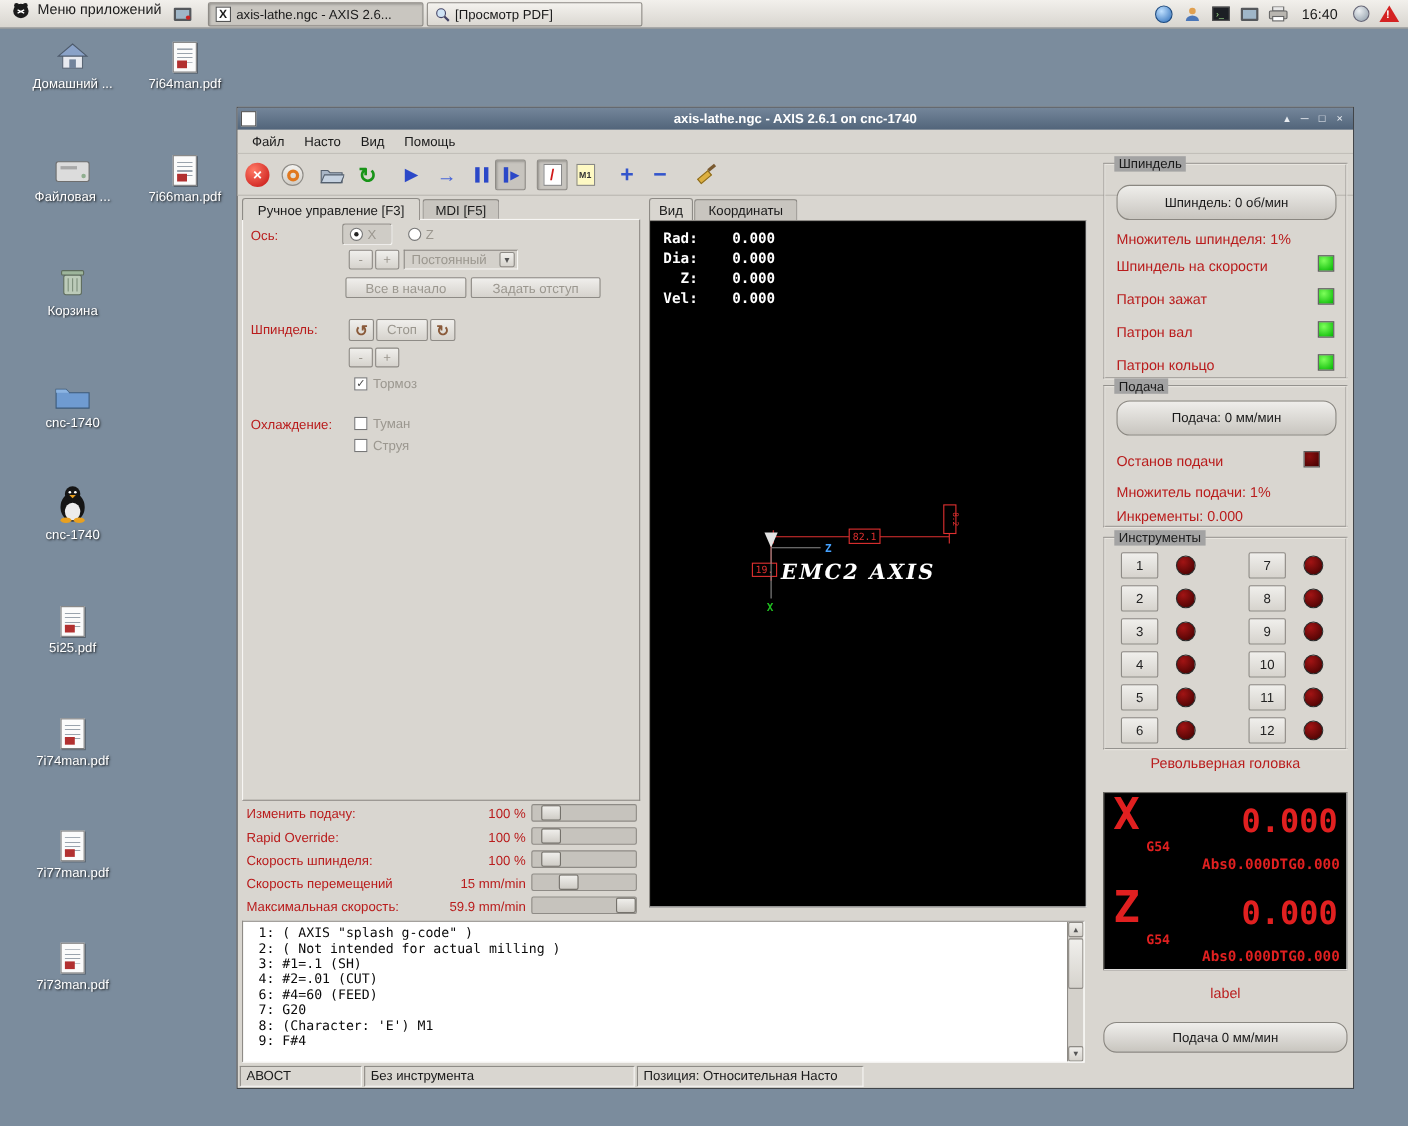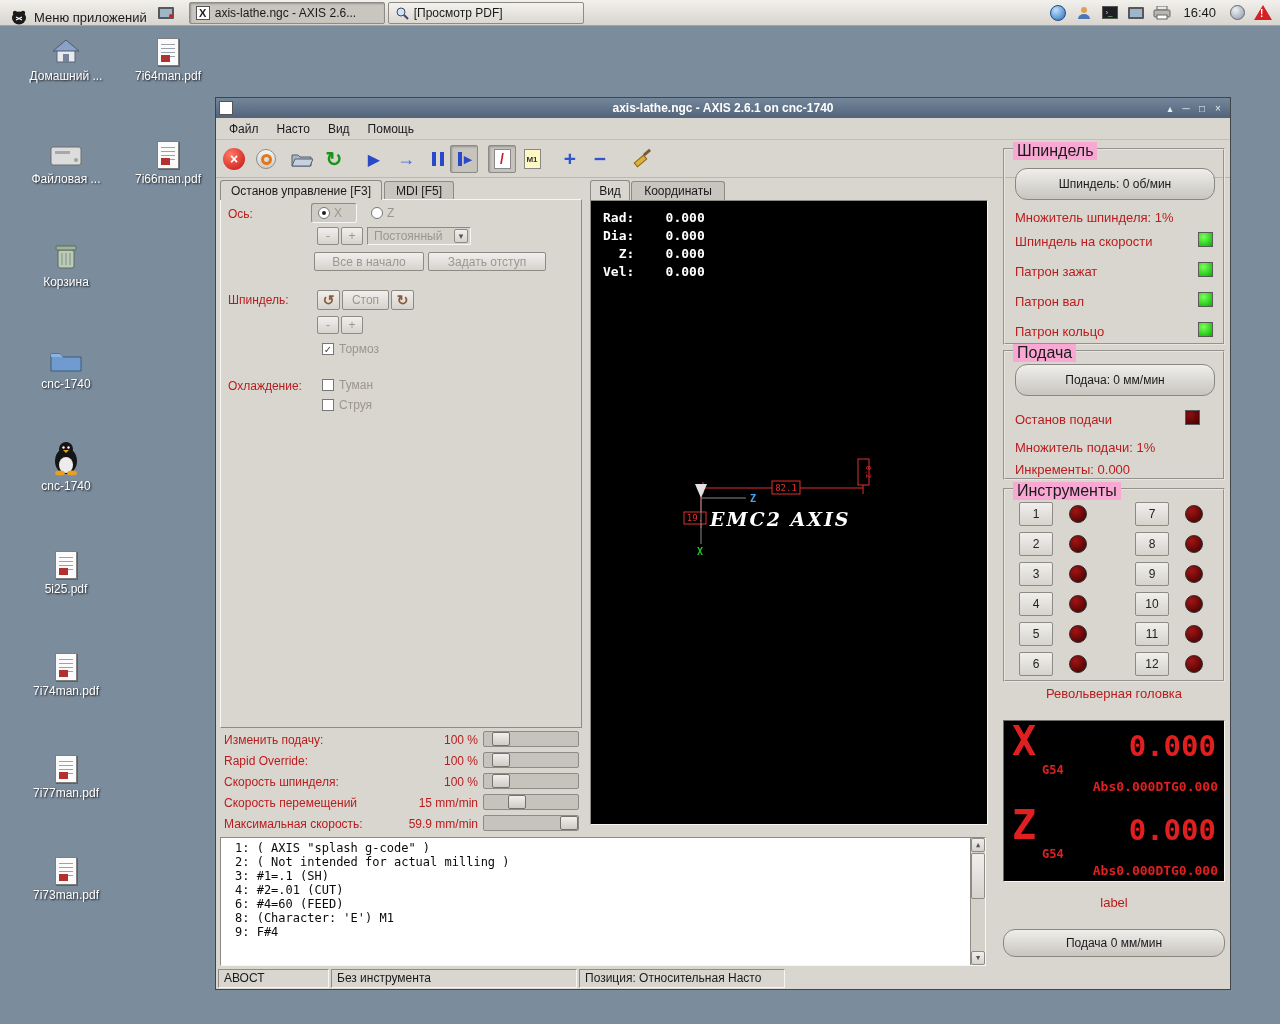--- a/index.html
+++ b/index.html
@@ -2,21 +2,21 @@
 <html><head>
 <meta charset="utf-8">
 <style>
   *{margin:0;padding:0;box-sizing:border-box}
   html,body{width:1280px;height:1024px;overflow:hidden}
   body{position:relative;background:#7b8c9d;font-family:"Liberation Sans",sans-serif;font-size:12px;color:#1a1a1a}
   .a{position:absolute}
 
   
   .taskbar{left:0;top:0;width:1280px;height:26px;background:linear-gradient(#f2f0ec,#d8d5cf);border-bottom:1px solid #a5a29c;display:flex;align-items:center}
-  .tb-menu{display:flex;align-items:flex-end;gap:6px;padding:0 10px;height:24px;font-size:13px}
+  .tb-menu{display:flex;align-items:flex-start;gap:6px;padding:0 10px;height:24px;font-size:13px}
   .tb-task{height:22px;width:196px;margin-right:3px;display:flex;align-items:center;gap:5px;padding:0 6px;border:1px solid #8e8b86;border-radius:2px;font-size:12px;overflow:hidden;white-space:nowrap}
   .tb-task.active{background:#c9c6c0;box-shadow:inset 1px 1px 2px rgba(0,0,0,.25)}
   .tb-task.idle{background:linear-gradient(#f4f2ee,#dbd8d2)}
   .xlogo{width:14px;height:14px;background:#fff;border:1px solid #555;font-weight:bold;font-size:11px;display:flex;align-items:center;justify-content:center;flex:0 0 auto}
   .tray{margin-left:auto;display:flex;align-items:center;gap:8px;padding-right:8px}
   .trayicon{width:18px;height:18px;display:flex;align-items:center;justify-content:center}
 
   
   .dicon{position:absolute;width:96px;text-align:center;cursor:default}
   .dicon-img{height:36px;display:flex;align-items:flex-end;justify-content:center}
@@ -46,21 +46,21 @@
   .radio{width:12px;height:12px;border-radius:50%;background:#fff;border:1px solid #777;display:inline-block;position:relative;flex:0 0 auto}
   .radio.checked::after{content:"";position:absolute;left:3px;top:3px;width:4px;height:4px;border-radius:50%;background:#222}
   .checkbox{width:12px;height:12px;background:#fff;border:1px solid #777;display:inline-flex;align-items:center;justify-content:center;font-size:10px;color:#444;flex:0 0 auto}
   .ctl-label{position:absolute;font-size:12px;color:#b91c1c}
   .dis{color:#9b978f}
   .slider{position:absolute;width:96px;height:16px;background:#c6c3bd;border:1px solid #8e8b86;border-radius:2px}
   .handle{position:absolute;top:0;width:18px;height:14px;background:linear-gradient(#f0efec,#cfccc6);border:1px solid #75726c;border-radius:2px}
 
   
   .grp{position:absolute;border:2px groove #e8e5df}
-  .grp-title{position:absolute;top:-8px;left:8px;background:#f9a8d4;padding:0 4px;font-size:16px}
+  .grp-title{position:absolute;top:-8px;left:8px;background:#a3a3a3;padding:0 4px;font-size:12px}
   .vdisp{position:absolute;background:linear-gradient(#efeeeb,#c8c5bf);border:1px solid #8a8781;border-radius:12px;display:flex;align-items:center;justify-content:center;font-size:12px}
   .led{position:absolute;width:15px;height:15px;border:1px solid #5a5a5a}
   .led-g{background:radial-gradient(circle at 35% 30%,#7dff5a,#00b400)}
   .led-r{background:radial-gradient(circle at 35% 30%,#8a0f0f,#430000)}
   .ledc{position:absolute;width:18px;height:18px;border-radius:50%;border:1px solid #2c2c2c;background:radial-gradient(circle at 35% 30%,#a21414,#3c0000)}
   .toolbtn{position:absolute;width:34px;height:24px}
   .dro{position:absolute;background:#000;border:1px solid;border-color:#6e6b66 #f7f6f4 #f7f6f4 #6e6b66}
   .dro *{font-family:"DejaVu Sans Mono",monospace;color:#e02020;font-weight:bold}
   .dro-row{position:absolute;left:6px;right:6px;display:flex;justify-content:flex-end;font-size:13px}
 
@@ -300,21 +300,21 @@
     </span>
     <span class="tbtn" style="left:412px">
       <span style="position:relative;width:20px;height:20px">
           <span style="position:absolute;left:2px;top:9px;width:13px;height:6px;background:#ddb040;border:1px solid #8a6a20;transform:rotate(-40deg)"></span>
           <span style="position:absolute;right:1px;top:2px;width:8px;height:3px;background:#7a5a30;transform:rotate(-40deg)"></span>
         </span>
     </span>
   </div>
 
   <div class="tab active" style="left:4px;top:82px;width:162px">
-      <span>Останов управление [F3]</span>
+      <span>Ручное управление [F3]</span>
     </div>
   <div class="tab" style="left:168px;top:83px;width:70px">
       <span>MDI [F5]</span>
     </div>
 
   <div class="a raise" style="left:4px;top:101px;width:362px;height:529px;background:#d9d6d0">
     <span class="ctl-label" style="left:7px;top:7px">Ось:</span>
     <span class="a sunk" style="left:90px;top:3px;width:46px;height:20px;background:#cfccc6;border-radius:3px;display:flex;align-items:center;gap:4px;padding:0 6px">
       <span class="radio checked"></span>
       <span class="dis">X</span>
@@ -421,20 +421,21 @@
       <text x="74" y="46" fill="#46a2ff" font-size="10" font-weight="bold" font-family="DejaVu Sans Mono,monospace">Z</text>
     </svg>
   </div>
 
   <div class="a gcode sunk" style="left:4px;top:739px;width:766px;height:129px;padding-top:3px">
     <div class="gline">1: ( AXIS "splash g-code" )</div>
     <div class="gline">2: ( Not intended for actual milling )</div>
     <div class="gline">3: #1=.1 (SH)</div>
     <div class="gline">4: #2=.01 (CUT)</div>
     <div class="gline">6: #4=60 (FEED)</div>
+    <div class="gline">7: G20</div>
     <div class="gline">8: (Character: 'E') M1</div>
     <div class="gline">9: F#4</div>
     <div class="a" style="right:0;top:0;bottom:0;width:15px;background:#d4d1cb;border-left:1px solid #8e8b86">
       <span class="btn" style="position:absolute;top:0;left:0;right:0;height:14px;font-size:7px;color:#555">
           <span>▲</span>
         </span>
       <span class="btn" style="position:absolute;top:15px;left:0;right:0;height:46px"></span>
       <span class="btn" style="position:absolute;bottom:0;left:0;right:0;height:14px;font-size:7px;color:#555">
           <span>▼</span>
         </span>

